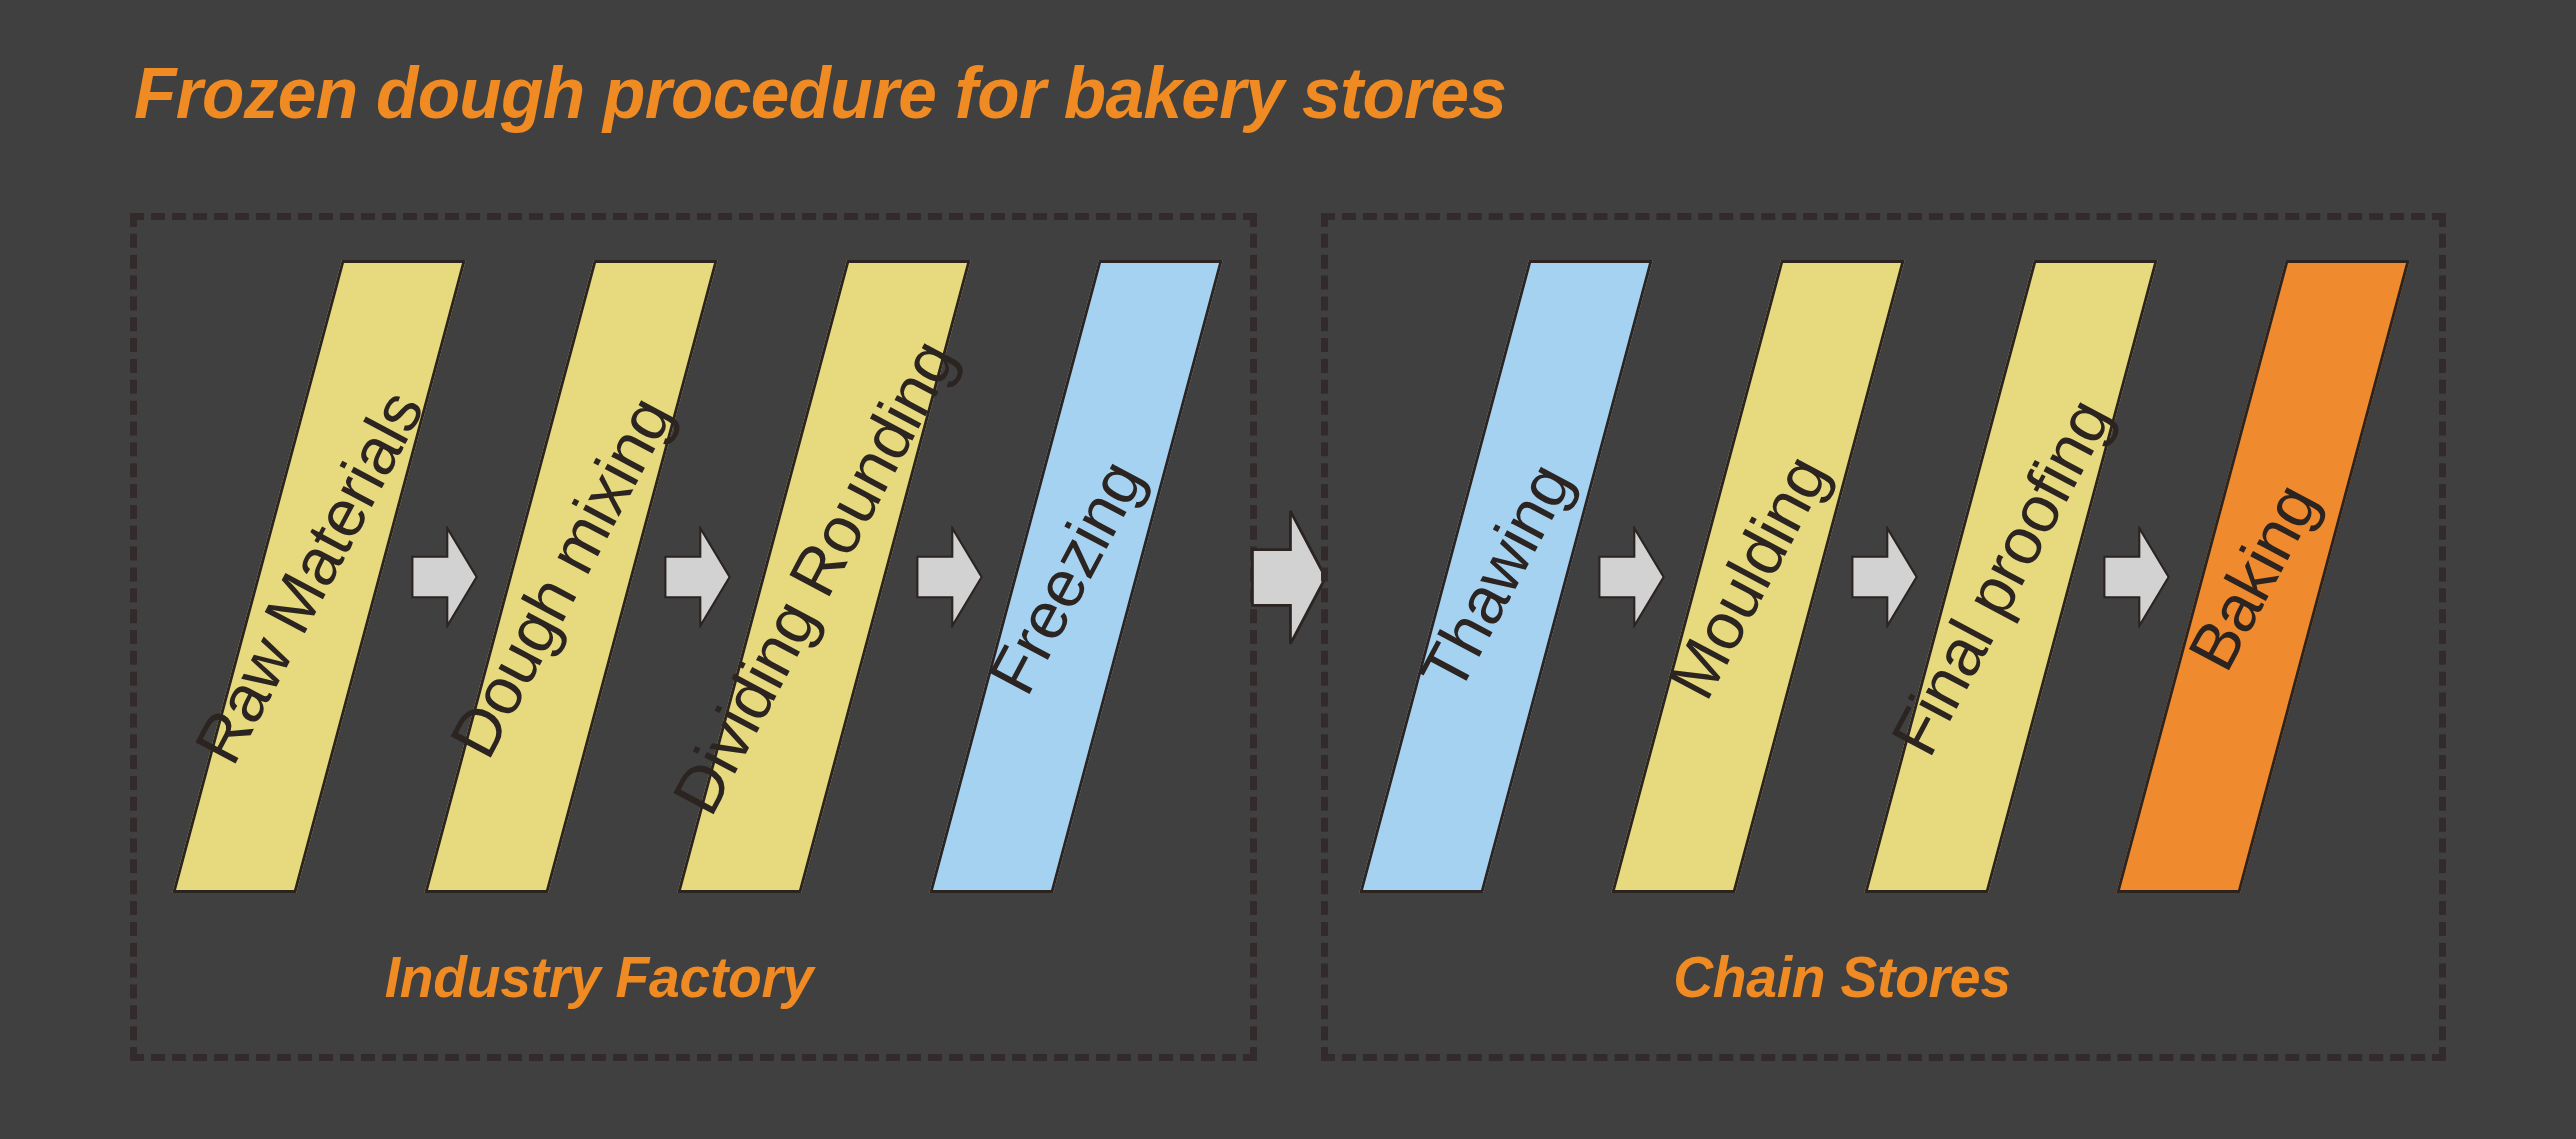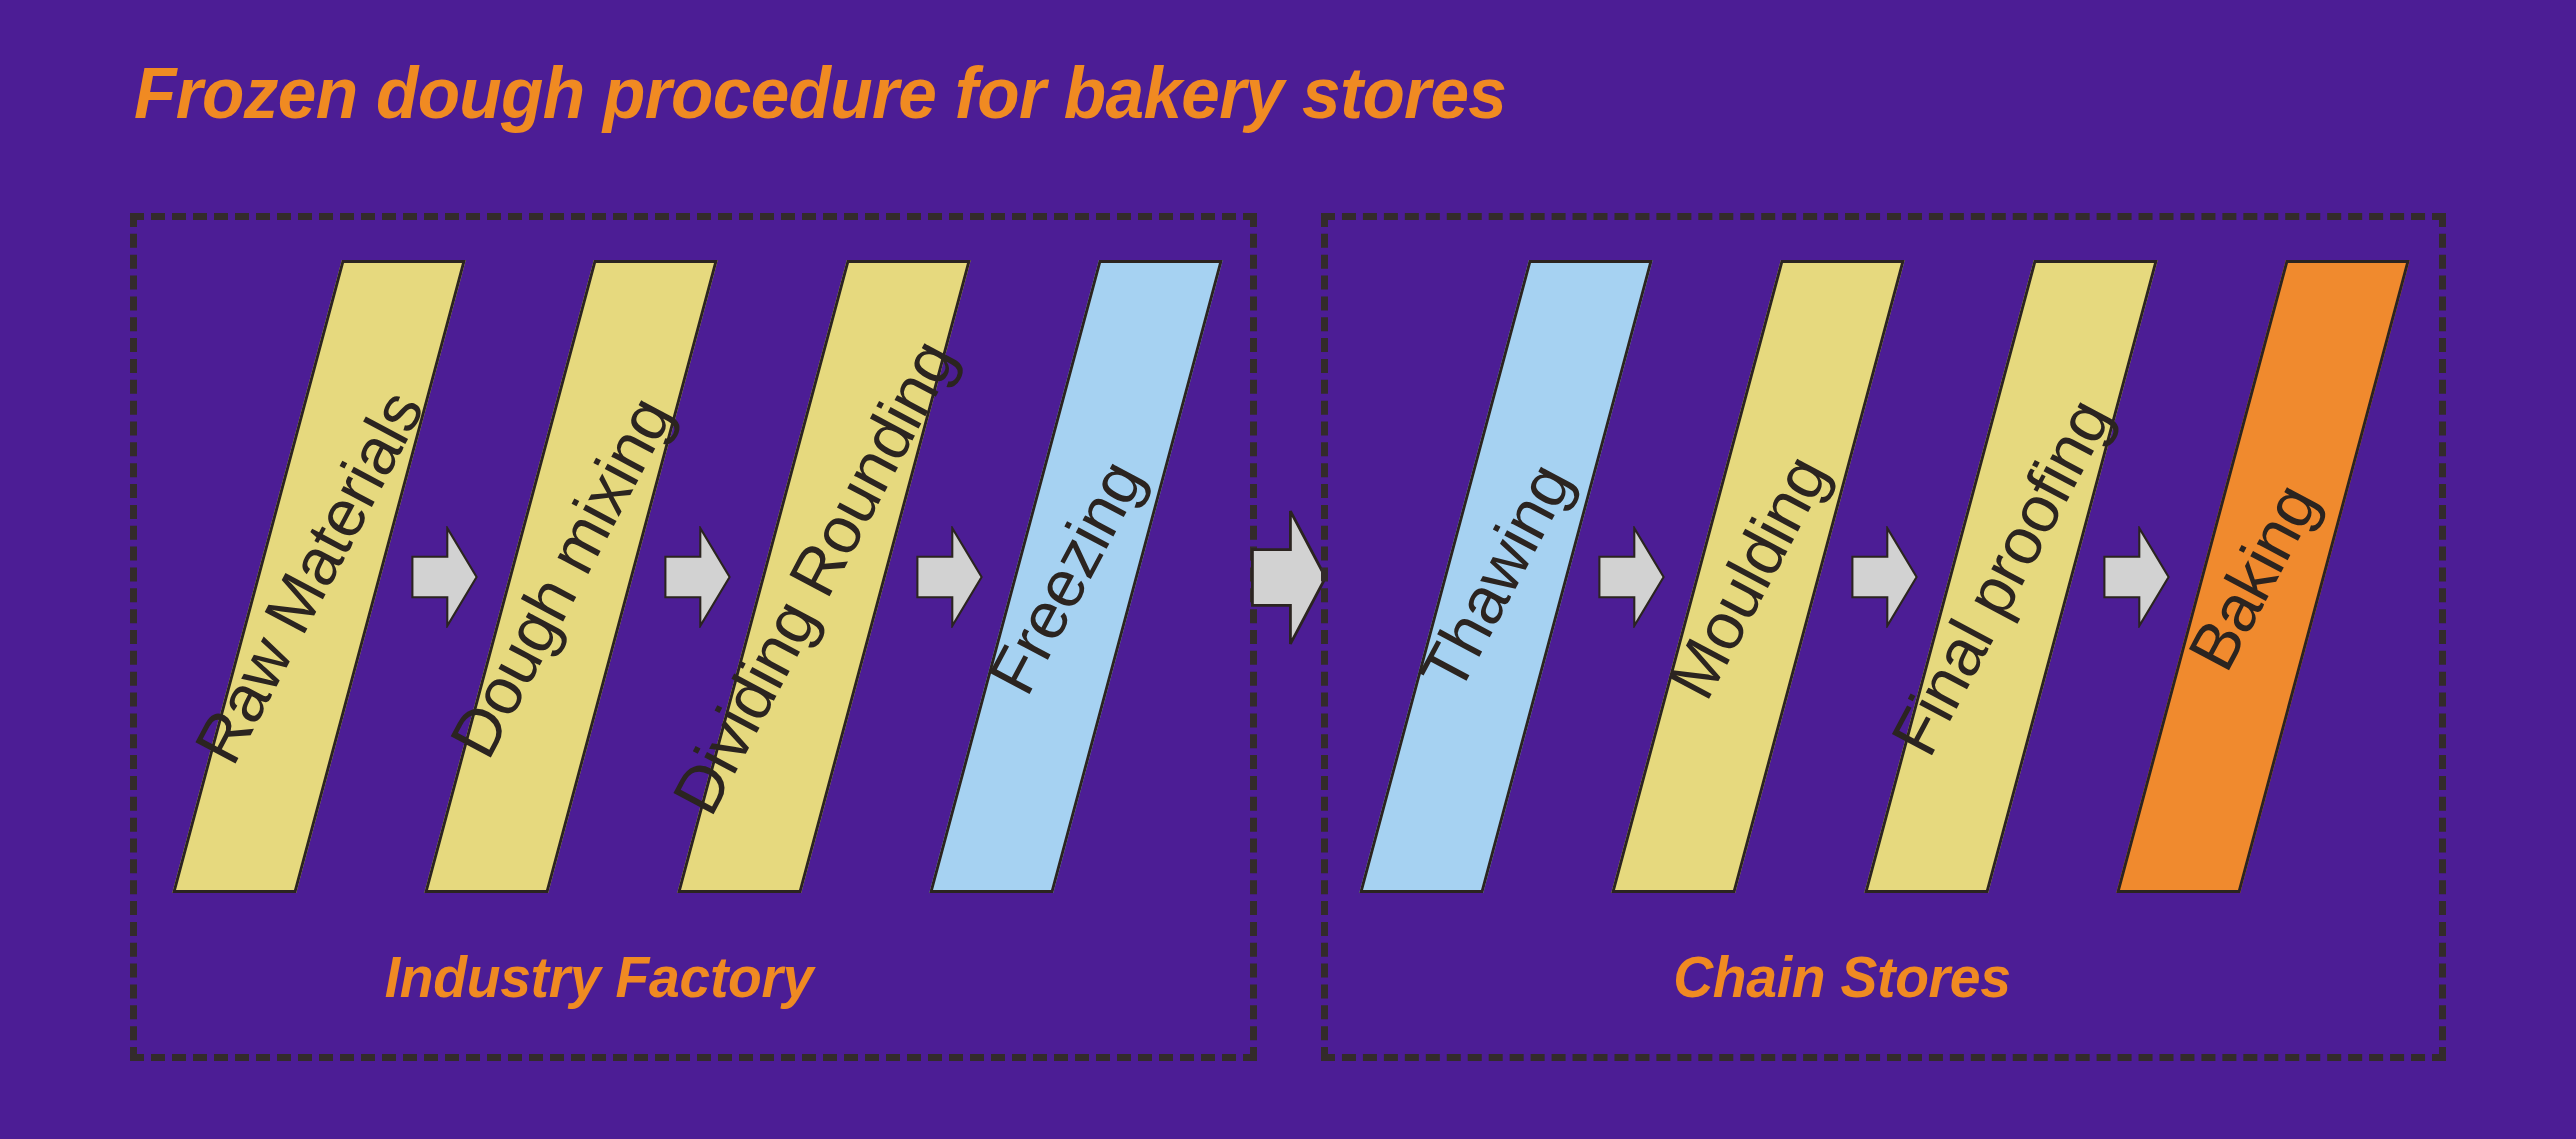--- a/index.html
+++ b/index.html
@@ -8,21 +8,21 @@
     background: #ffffff;
   }
   body {
     font-family: "Liberation Sans", sans-serif;
   }
 
   #canvas {
     position: relative;
     width: 2576px;
     height: 1139px;
-    background: #4c1d95;
+    background: #404040;
     overflow: hidden;
   }
 
   
   .diagram-title {
     position: absolute;
     left: 134px;
     top: 55px;
     font-size: 73px;
     line-height: 1.05;

